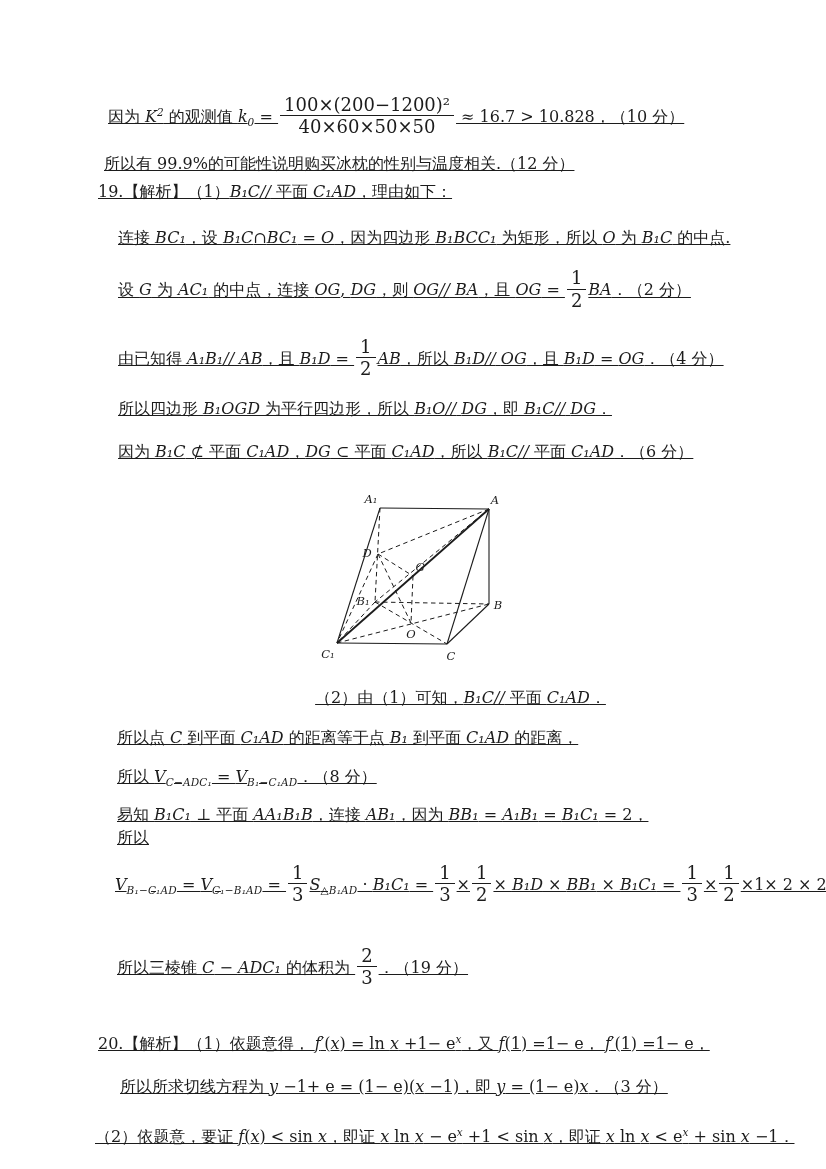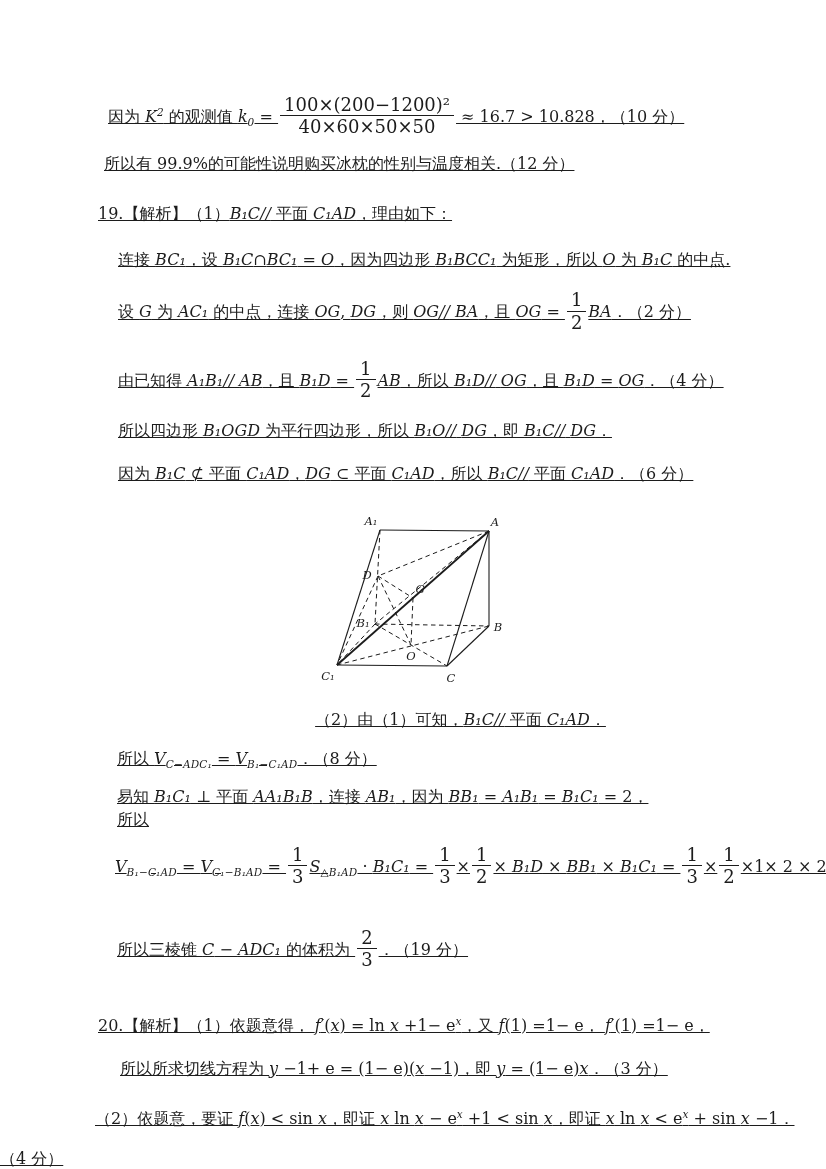--- a/index.html
+++ b/index.html
@@ -33,21 +33,21 @@
     font-family:"DejaVu Serif","Liberation Serif",serif;
     font-style:italic;font-size:11.5px;fill:#1c1c1c;
   }
 </style>
 </head>
 <body>
 
 <main id="doc">
     <div class="line" style="margin-top: 0px; margin-left: 108px;"><span class="c">因为 </span><span class="i">K</span><sup class="msup">2</sup><span class="c"> 的观测值 </span><span class="i">k</span><sub class="msub">0</sub><span class="c"> = </span><span class="frac"><span class="n">100×(200−1200)²</span><span class="d">40×60×50×50</span></span><span class="c"> ≈ 16.7 &gt; 10.828，（10 分）</span></div>
     <div class="line" style="margin-top: 1px; margin-left: 104px;"><span class="c">所以有 99.9%的可能性说明购买冰枕的性别与温度相关.（12 分）</span></div>
-    <div class="line" style="margin-top: 26px; margin-left: 98px;"><span class="c">19.【解析】（1）</span><span class="i">B₁C</span><span class="i">//</span><span class="c"> 平面 </span><span class="i">C₁AD</span><span class="c">，理由如下：</span></div>
+    <div class="line" style="margin-top: 4px; margin-left: 98px;"><span class="c">19.【解析】（1）</span><span class="i">B₁C</span><span class="i">//</span><span class="c"> 平面 </span><span class="i">C₁AD</span><span class="c">，理由如下：</span></div>
     <div class="line" style="margin-top: 22px; margin-left: 118px;"><span class="c">连接 </span><span class="i">BC₁</span><span class="c">，设 </span><span class="i">B₁C</span><span class="c">∩</span><span class="i">BC₁</span><span class="c"> = </span><span class="i">O</span><span class="c">，因为四边形 </span><span class="i">B₁BCC₁</span><span class="c"> 为矩形，所以 </span><span class="i">O</span><span class="c"> 为 </span><span class="i">B₁C</span><span class="c"> 的中点.</span></div>
     <div class="line" style="margin-top: 7px; margin-left: 118px;"><span class="c">设 </span><span class="i">G</span><span class="c"> 为 </span><span class="i">AC₁</span><span class="c"> 的中点，连接 </span><span class="i">OG</span><span class="c">, </span><span class="i">DG</span><span class="c">，则 </span><span class="i">OG</span><span class="i">//</span><span class="c"> </span><span class="i">BA</span><span class="c">，且 </span><span class="i">OG</span><span class="c"> = </span><span class="frac"><span class="n">1</span><span class="d">2</span></span><span class="i">BA</span><span class="c">．（2 分）</span></div>
     <div class="line" style="margin-top: 1px; margin-left: 118px;"><span class="c">由已知得 </span><span class="i">A₁B₁</span><span class="i">//</span><span class="c"> </span><span class="i">AB</span><span class="c">，且 </span><span class="i">B₁D</span><span class="c"> = </span><span class="frac"><span class="n">1</span><span class="d">2</span></span><span class="i">AB</span><span class="c">，所以 </span><span class="i">B₁D</span><span class="i">//</span><span class="c"> </span><span class="i">OG</span><span class="c">，且 </span><span class="i">B₁D</span><span class="c"> = </span><span class="i">OG</span><span class="c">．（4 分）</span></div>
     <div class="line" style="margin-top: 4px; margin-left: 118px;"><span class="c">所以四边形 </span><span class="i">B₁OGD</span><span class="c"> 为平行四边形，所以 </span><span class="i">B₁O</span><span class="i">//</span><span class="c"> </span><span class="i">DG</span><span class="c">，即 </span><span class="i">B₁C</span><span class="i">//</span><span class="c"> </span><span class="i">DG</span><span class="c">．</span></div>
     <div class="line" style="margin-top: 19px; margin-left: 118px;"><span class="c">因为 </span><span class="i">B₁C</span><span class="c"> ⊄ 平面 </span><span class="i">C₁AD</span><span class="c">，</span><span class="i">DG</span><span class="c"> ⊂ 平面 </span><span class="i">C₁AD</span><span class="c">，所以 </span><span class="i">B₁C</span><span class="i">//</span><span class="c"> 平面 </span><span class="i">C₁AD</span><span class="c">．（6 分）</span></div>
     <svg width="220" height="188" viewBox="0 0 220 188" style="display: block; margin-top: 20px; margin-left: 318px;">
       <line x1="62" y1="24" x2="57" y2="118" stroke="#1c1c1c" stroke-width="1" stroke-dasharray="4.5 3.5"></line>
       <line x1="171" y1="25" x2="60" y2="70" stroke="#1c1c1c" stroke-width="1" stroke-dasharray="4.5 3.5"></line>
       <line x1="171" y1="25" x2="57" y2="118" stroke="#1c1c1c" stroke-width="1" stroke-dasharray="4.5 3.5"></line>
       <line x1="60" y1="70" x2="95" y2="92" stroke="#1c1c1c" stroke-width="1" stroke-dasharray="4.5 3.5"></line>
@@ -69,20 +69,21 @@
       <text x="177" y="20" text-anchor="middle">A</text>
       <text x="49" y="73" text-anchor="middle">D</text>
       <text x="102" y="87" text-anchor="middle">G</text>
       <text x="45" y="121" text-anchor="middle">B₁</text>
       <text x="180" y="125" text-anchor="middle">B</text>
       <text x="93" y="154" text-anchor="middle">O</text>
       <text x="10" y="174" text-anchor="middle">C₁</text>
       <text x="133" y="176" text-anchor="middle">C</text>
     </svg>
     <div class="line" style="margin-top: 14px; margin-left: 95px; text-align: center;"><span class="c">（2）由（1）可知，</span><span class="i">B₁C</span><span class="i">//</span><span class="c"> 平面 </span><span class="i">C₁AD</span><span class="c">．</span></div>
+    <div class="line" style="margin-top: 16px; margin-left: 117px;"><span class="c">所以点 </span><span class="i">C</span><span class="c"> 到平面 </span><span class="i">C₁AD</span><span class="c"> 的距离等于点 </span><span class="i">B₁</span><span class="c"> 到平面 </span><span class="i">C₁AD</span><span class="c"> 的距离，</span></div>
     <div class="line" style="margin-top: 15px; margin-left: 117px;"><span class="c">所以 </span><span class="i">V</span><sub class="msub">C−ADC₁</sub><span class="c"> = </span><span class="i">V</span><sub class="msub">B₁−C₁AD</sub><span class="c">．（8 分）</span></div>
     <div class="line" style="margin-top: 8px; margin-left: 117px;"><span class="c">易知 </span><span class="i">B₁C₁</span><span class="c"> ⊥ 平面 </span><span class="i">AA₁B₁B</span><span class="c">，连接 </span><span class="i">AB₁</span><span class="c">，因为 </span><span class="i">BB₁</span><span class="c"> = </span><span class="i">A₁B₁</span><span class="c"> = </span><span class="i">B₁C₁</span><span class="c"> = 2，</span></div>
     <div class="line" style="margin-top: -1px; margin-left: 117px;"><span class="c">所以</span></div>
     <div class="line" style="margin-top: 2px; margin-left: 115px;"><span class="i">V</span><sub class="msub">B₁−C₁AD</sub><span class="c"> = </span><span class="i">V</span><sub class="msub">C₁−B₁AD</sub><span class="c"> = </span><span class="frac"><span class="n">1</span><span class="d">3</span></span><span class="i">S</span><sub class="msub">△B₁AD</sub><span class="c"> · </span><span class="i">B₁C₁</span><span class="c"> = </span><span class="frac"><span class="n">1</span><span class="d">3</span></span><span class="c">×</span><span class="frac"><span class="n">1</span><span class="d">2</span></span><span class="c">× </span><span class="i">B₁D</span><span class="c"> × </span><span class="i">BB₁</span><span class="c"> × </span><span class="i">B₁C₁</span><span class="c"> = </span><span class="frac"><span class="n">1</span><span class="d">3</span></span><span class="c">×</span><span class="frac"><span class="n">1</span><span class="d">2</span></span><span class="c">×1× 2 × 2 = </span></div>
     <div class="line" style="margin-top: 16px; margin-left: 117px;"><span class="c">所以三棱锥 </span><span class="i">C</span><span class="c"> − </span><span class="i">ADC₁</span><span class="c"> 的体积为 </span><span class="frac"><span class="n">2</span><span class="d">3</span></span><span class="c">．（19 分）</span></div>
     <div class="line" style="margin-top: 24px; margin-left: 98px;"><span class="c">20.【解析】（1）依题意得， </span><span class="i">f</span><span class="c">′(</span><span class="i">x</span><span class="c">) = ln </span><span class="i">x</span><span class="c"> +1− e</span><sup class="msup">x</sup><span class="c">，又 </span><span class="i">f</span><span class="c">(1) =1− e， </span><span class="i">f</span><span class="c">′(1) =1− e，</span></div>
     <div class="line" style="margin-top: 19px; margin-left: 120px;"><span class="c">所以所求切线方程为 </span><span class="i">y</span><span class="c"> −1+ e = (1− e)(</span><span class="i">x</span><span class="c"> −1)，即 </span><span class="i">y</span><span class="c"> = (1− e)</span><span class="i">x</span><span class="c">．（3 分）</span></div>
     <div class="line" style="margin-top: 21px; margin-left: 95px;"><span class="c">（2）依题意，要证 </span><span class="i">f</span><span class="c">(</span><span class="i">x</span><span class="c">) &lt; sin </span><span class="i">x</span><span class="c">，即证 </span><span class="i">x</span><span class="c"> ln </span><span class="i">x</span><span class="c"> − e</span><sup class="msup">x</sup><span class="c"> +1 &lt; sin </span><span class="i">x</span><span class="c">，即证 </span><span class="i">x</span><span class="c"> ln </span><span class="i">x</span><span class="c"> &lt; e</span><sup class="msup">x</sup><span class="c"> + sin </span><span class="i">x</span><span class="c"> −1．</span></div>
     <div class="line" style="margin-top: 16px; "><span class="c">（4 分）</span></div>
   </main>

